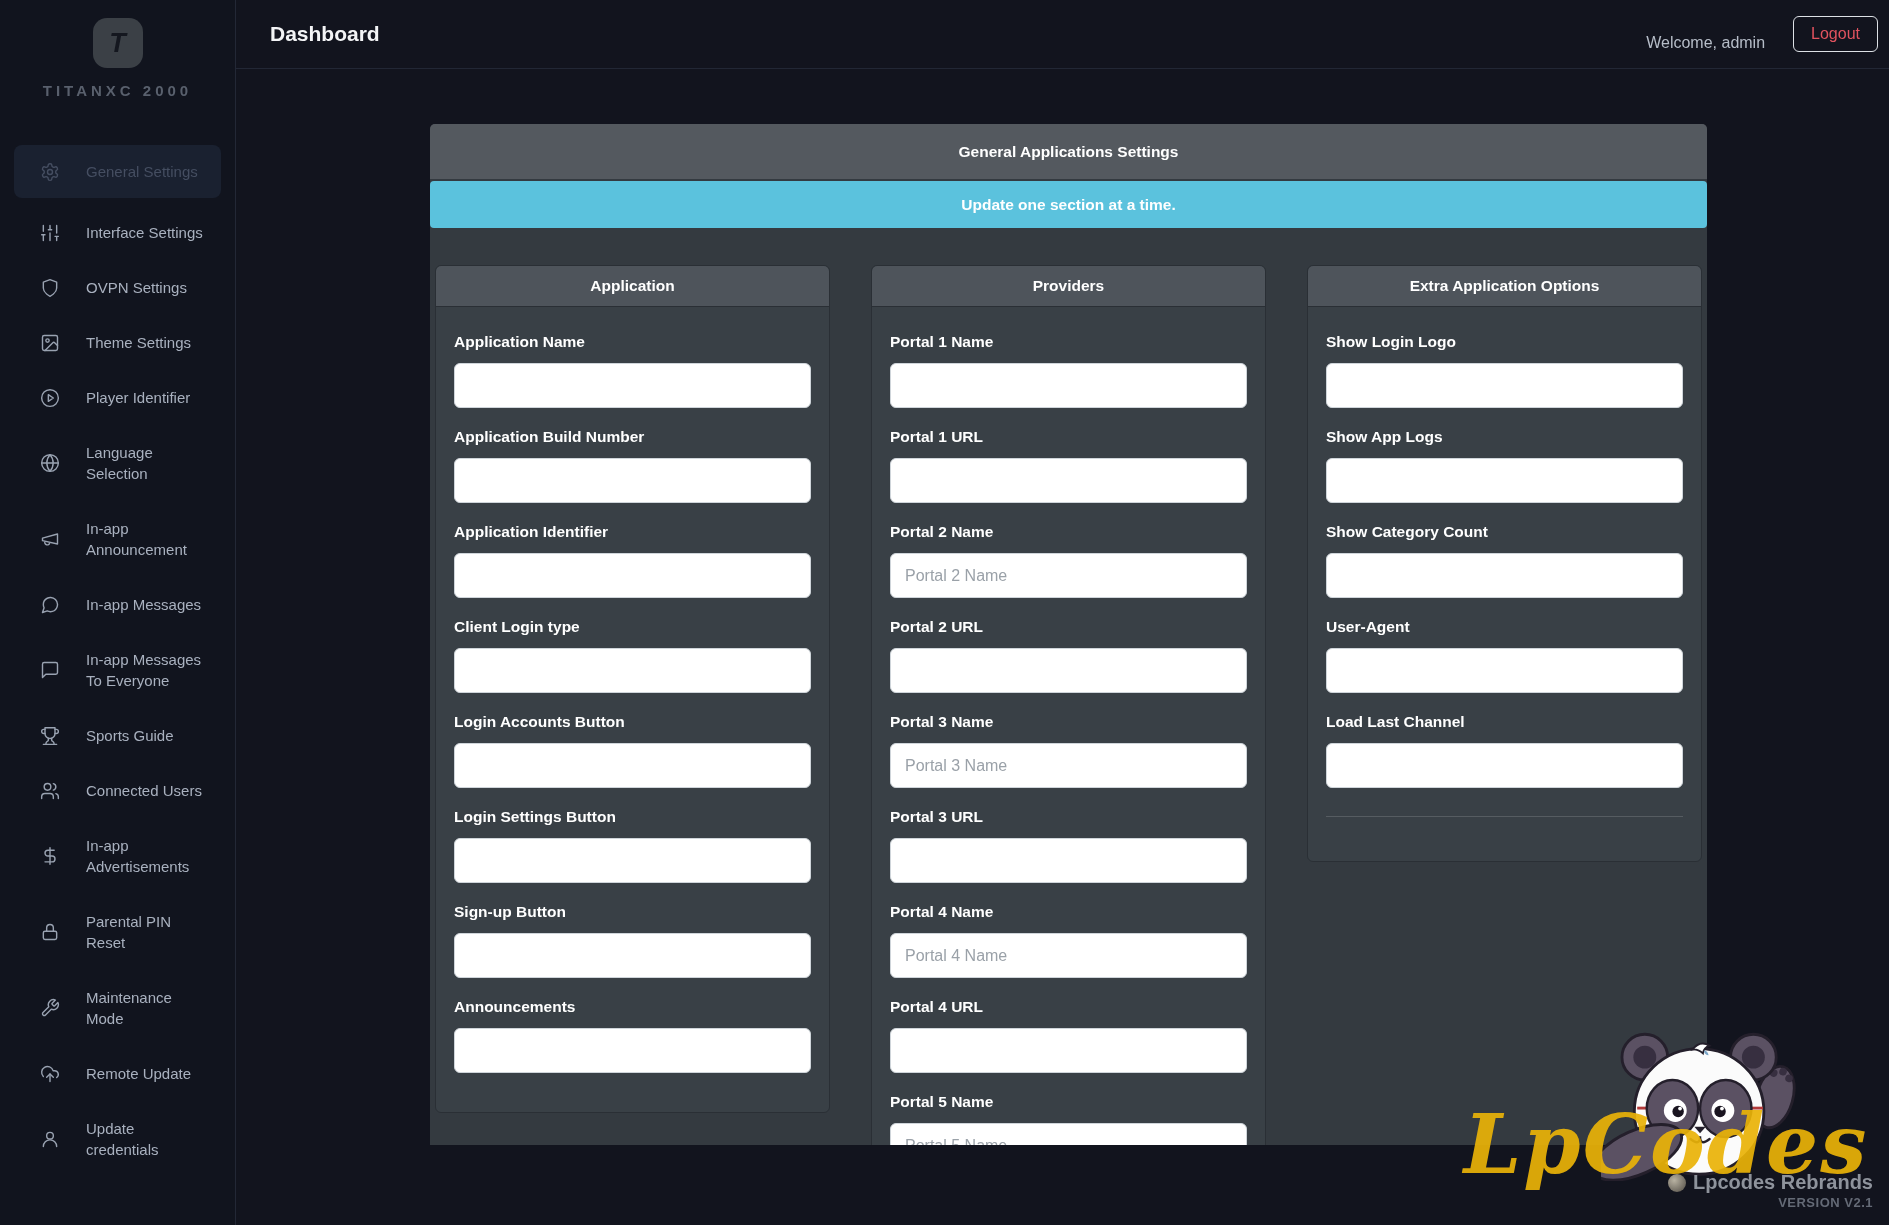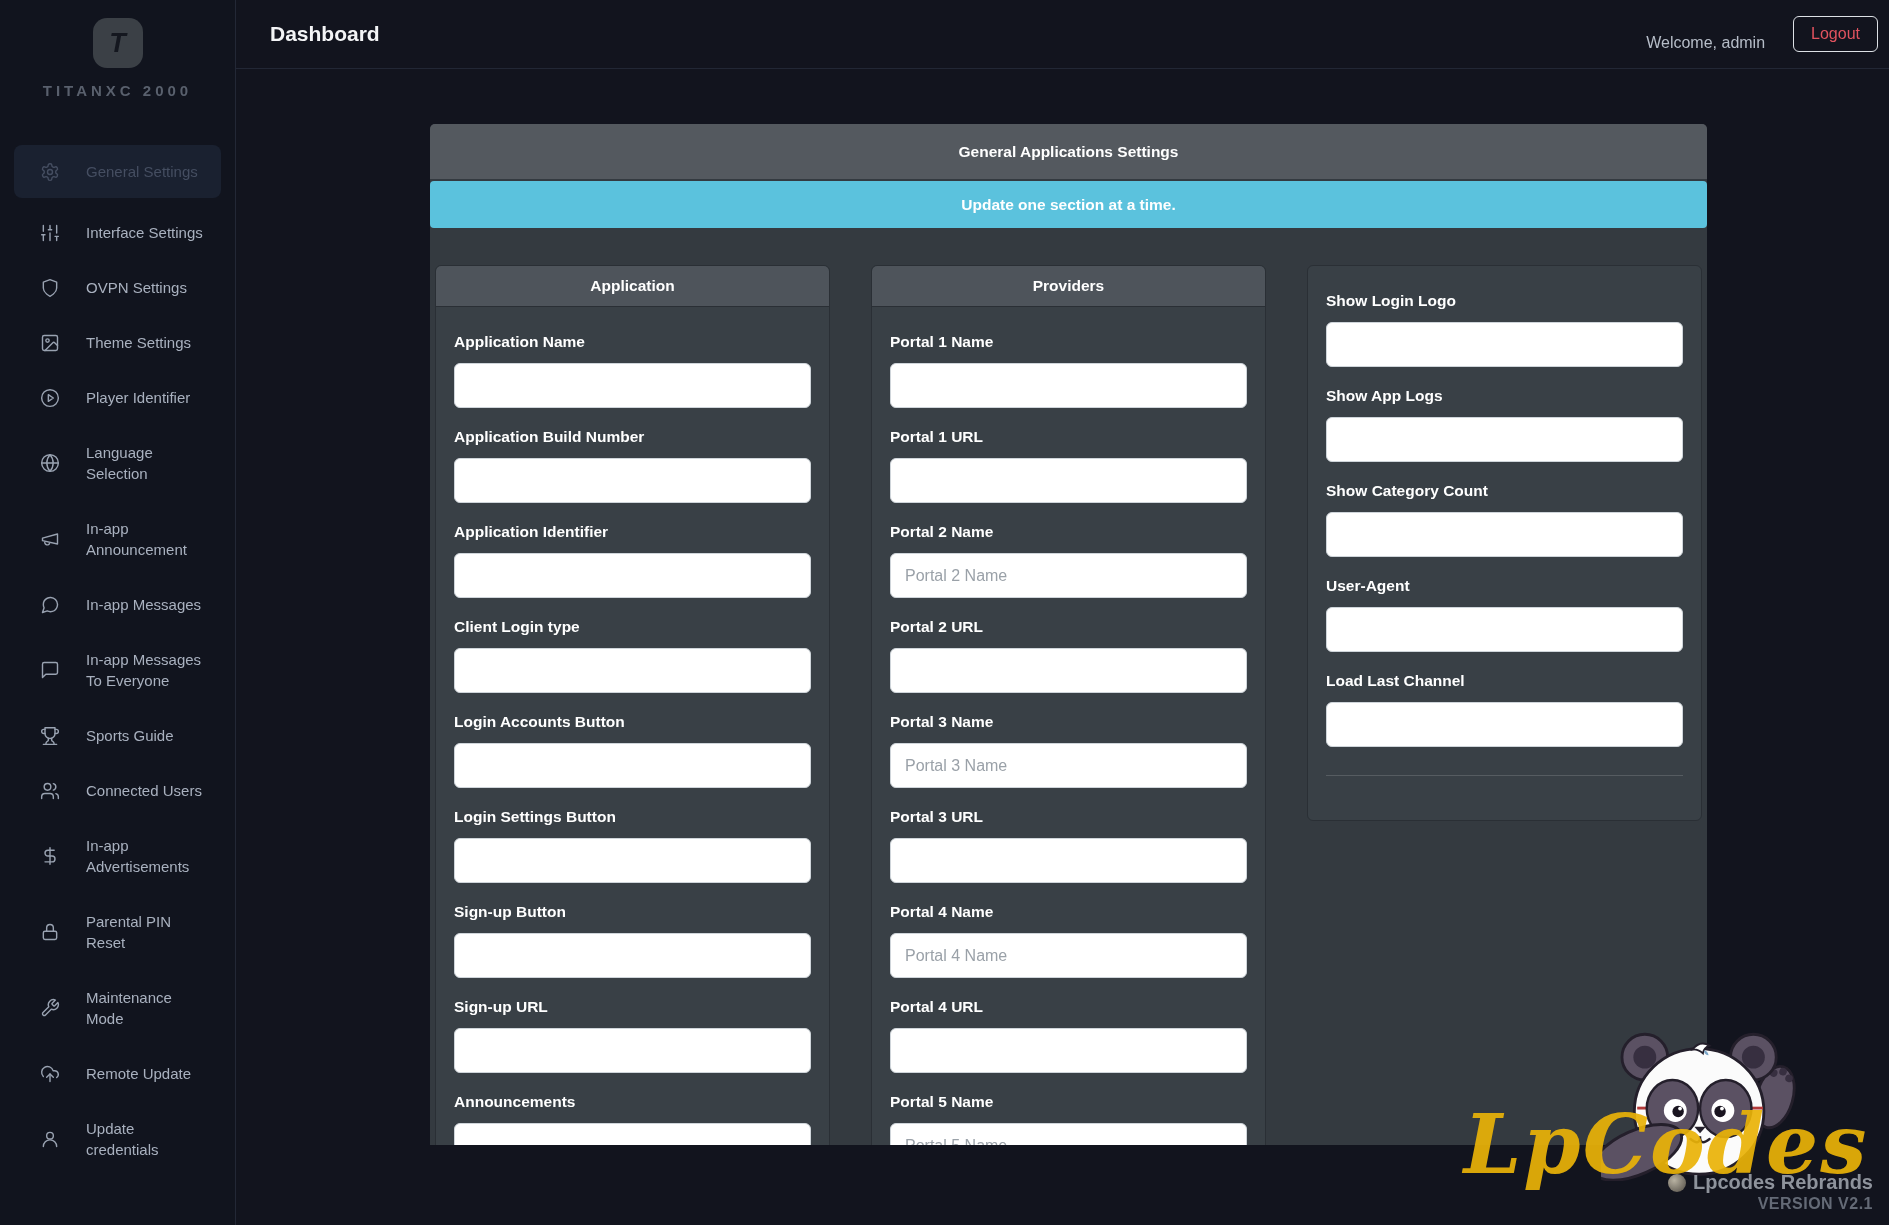--- a/index.html
+++ b/index.html
@@ -140,21 +140,21 @@
     display:flex; align-items:center; gap:7px;
     font-size:20px; font-weight:bold; color:#8e939c;
   }
   .globe-dot {
     width:18px; height:18px; border-radius:50%;
     background:radial-gradient(circle at 35% 35%, #b8b2a2, #6f6a60 70%, #4c473f);
     display:inline-block;
   }
   .version-line {
     position:absolute; right:8px; top:176px;
-    font-size:16px; font-weight:bold; color:#646a76; letter-spacing:0.5px;
+    font-size:13px; font-weight:bold; color:#646a76; letter-spacing:0.5px;
   }
 </style>
 </head>
 <body>
 
 <div class="app">
 
   <aside class="sidebar">
     <div class="logo-tile">
       <span>T</span>
@@ -358,24 +358,20 @@
   </div>
                 <div class="form-group">
     <label>Login Settings Button</label>
     <input type="text" style="">
   </div>
                 <div class="form-group">
     <label>Sign-up Button</label>
     <input type="text" style="">
   </div>
                 <div class="form-group">
-    <label>Sign-up URL</label>
-    <input type="text" style="">
-  </div>
-                <div class="form-group">
     <label>Announcements</label>
     <input type="text" style="">
   </div>
               </div>
   </section>
             <section class="panel">
     <div class="panel-title">Providers</div>
     <div class="panel-body">
                 <div class="form-group">
     <label>Portal 1 Name</label>
@@ -409,20 +405,21 @@
     <label>Portal 4 URL</label>
     <input type="text" style="">
   </div>
                 <div class="form-group">
     <label>Portal 5 Name</label>
     <input type="text" placeholder="Portal 5 Name" style="">
   </div>
               </div>
   </section>
             <section class="panel">
+    <div class="panel-title">Extra Application Options</div>
     <div class="panel-body">
                 <div class="form-group">
     <label>Show Login Logo</label>
     <input type="text" style="">
   </div>
                 <div class="form-group">
     <label>Show App Logs</label>
     <input type="text" style="">
   </div>
                 <div class="form-group">

